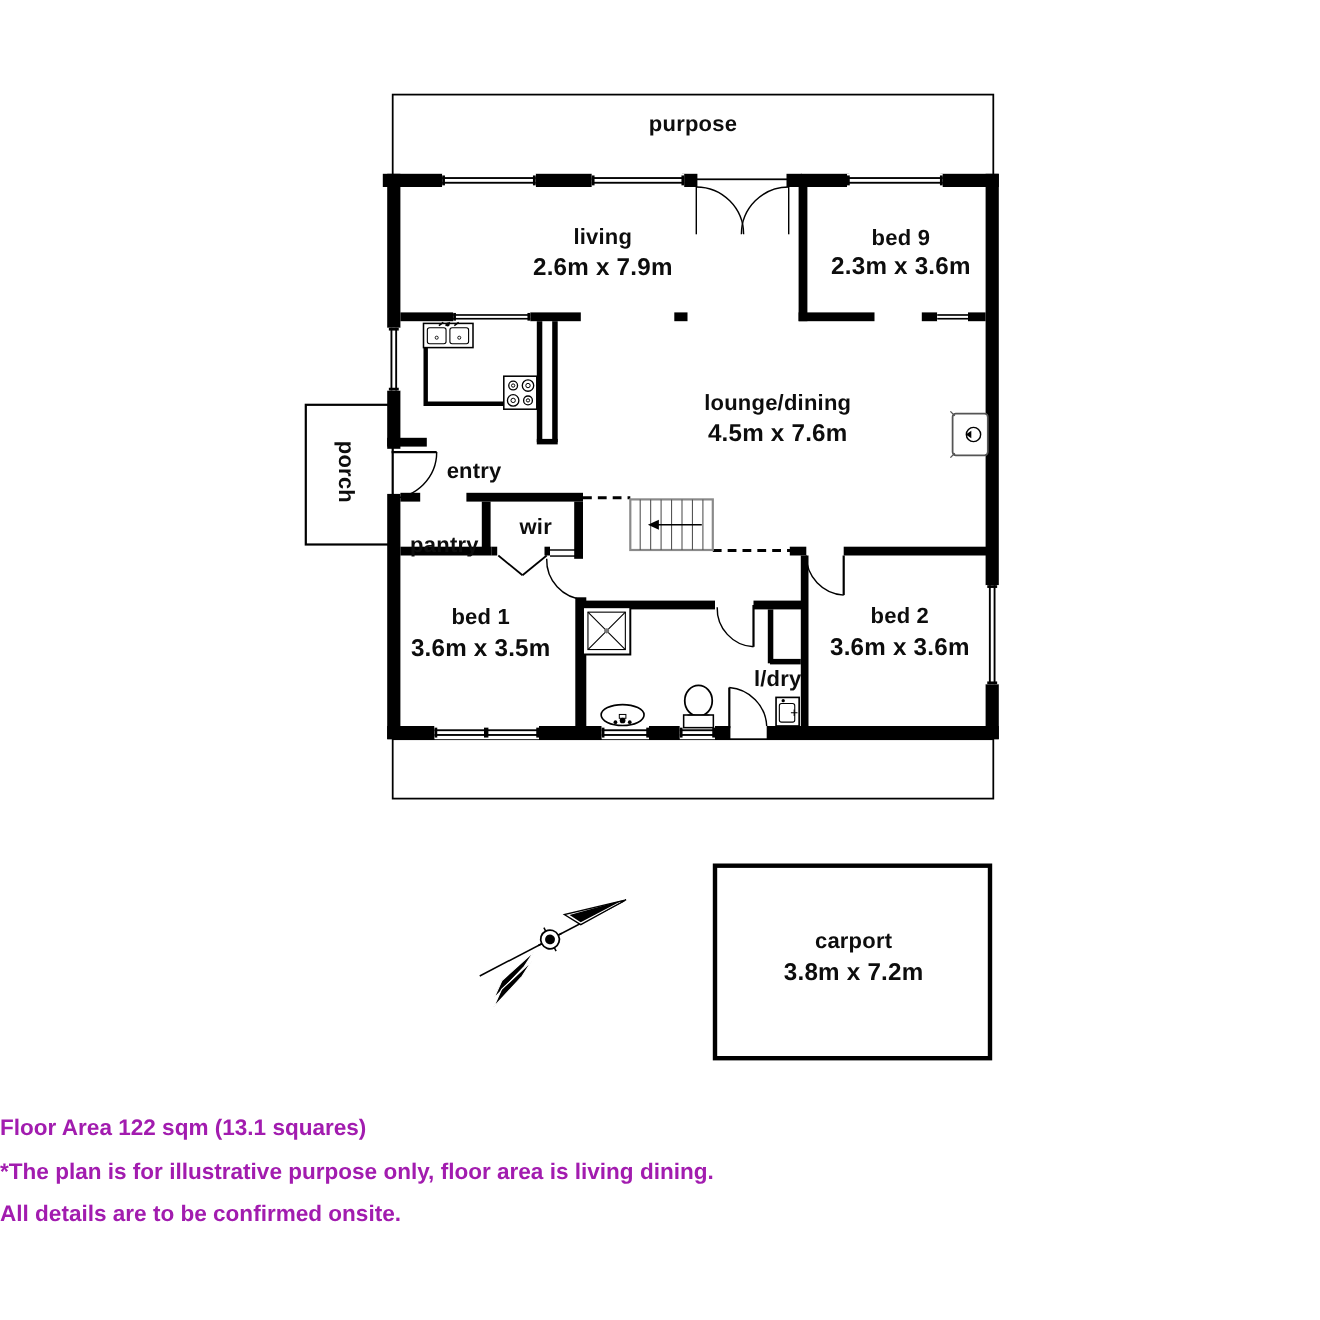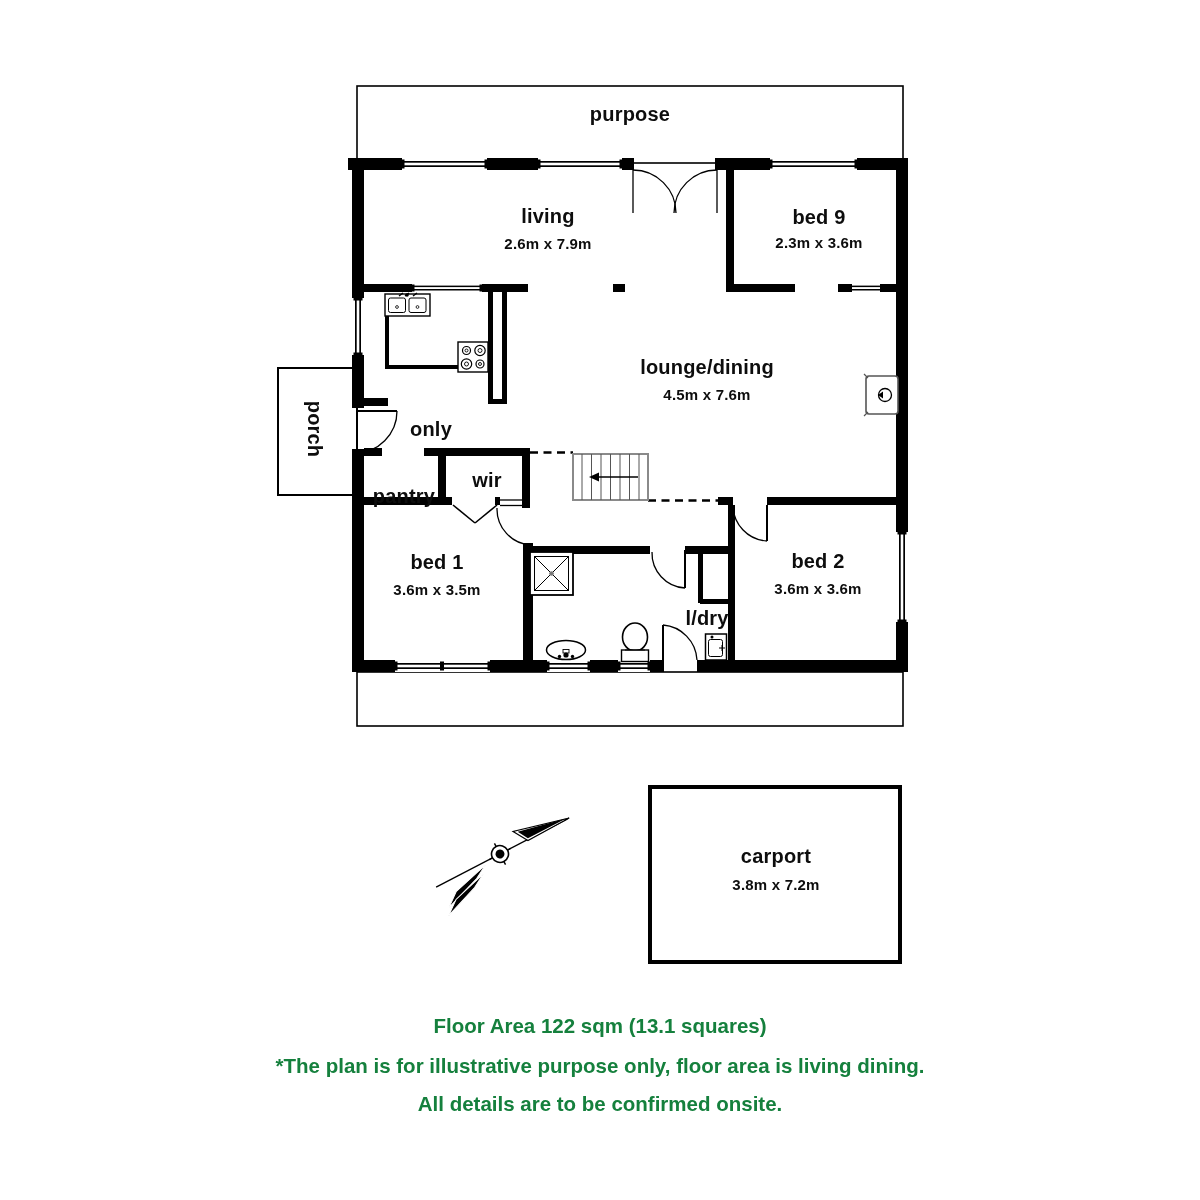--- a/index.html
+++ b/index.html
@@ -5,25 +5,25 @@
   html,body{margin:0;padding:0;}
   body{
     width:1200px;height:1200px;background:#fff;position:relative;overflow:hidden;
     font-family:"Liberation Sans","DejaVu Sans",sans-serif;
   }
   #plan-svg{position:absolute;left:0;top:0;}
   .lbl{
     position:absolute;transform:translate(-50%,-50%);
     font-weight:700;color:#0d0d0d;white-space:nowrap;font-size:20px;letter-spacing:.2px;
   }
-  .lbl.dims{font-size:15px;}
+  .lbl.dims{font-size:22px;}
   .lbl.rot{transform:translate(-50%,-50%) rotate(90deg);}
   .footer-line{
-    position:absolute;left:0;width:1200px;text-align:center;
-    font-weight:700;color:#15803d;font-size:20.5px;
+    position:absolute;left:0;width:1200px;text-align:left;
+    font-weight:700;color:#a21caf;font-size:20.5px;
   }
 </style>
 </head>
 <body>
 
 <svg id="plan-svg" width="1200" height="1200" viewBox="0 0 1200 1200">
 
   <g>
     <rect x="357" y="86" width="546" height="77" fill="none" stroke="#000" stroke-width="1.6"></rect>
   </g>
@@ -320,21 +320,21 @@
 <div class="lbl dims" style="left:548px;top:243px">2.6m x 7.9m</div>
 
 <div class="lbl" style="left:819px;top:217px">bed 9</div>
 <div class="lbl dims" style="left:819px;top:242px">2.3m x 3.6m</div>
 
 <div class="lbl" style="left:707px;top:367px">lounge/dining</div>
 <div class="lbl dims" style="left:707px;top:394px">4.5m x 7.6m</div>
 
 <div class="lbl rot" style="left:314px;top:429px">porch</div>
 
-<div class="lbl" style="left:431px;top:429px">only</div>
+<div class="lbl" style="left:431px;top:429px">entry</div>
 <div class="lbl" style="left:404px;top:496px">pantry</div>
 <div class="lbl" style="left:487px;top:480px">wir</div>
 
 <div class="lbl" style="left:437px;top:562px">bed 1</div>
 <div class="lbl dims" style="left:437px;top:589px">3.6m x 3.5m</div>
 
 <div class="lbl" style="left:818px;top:561px">bed 2</div>
 <div class="lbl dims" style="left:818px;top:588px">3.6m x 3.6m</div>
 
 <div class="lbl" style="left:707px;top:618px">l/dry</div>

